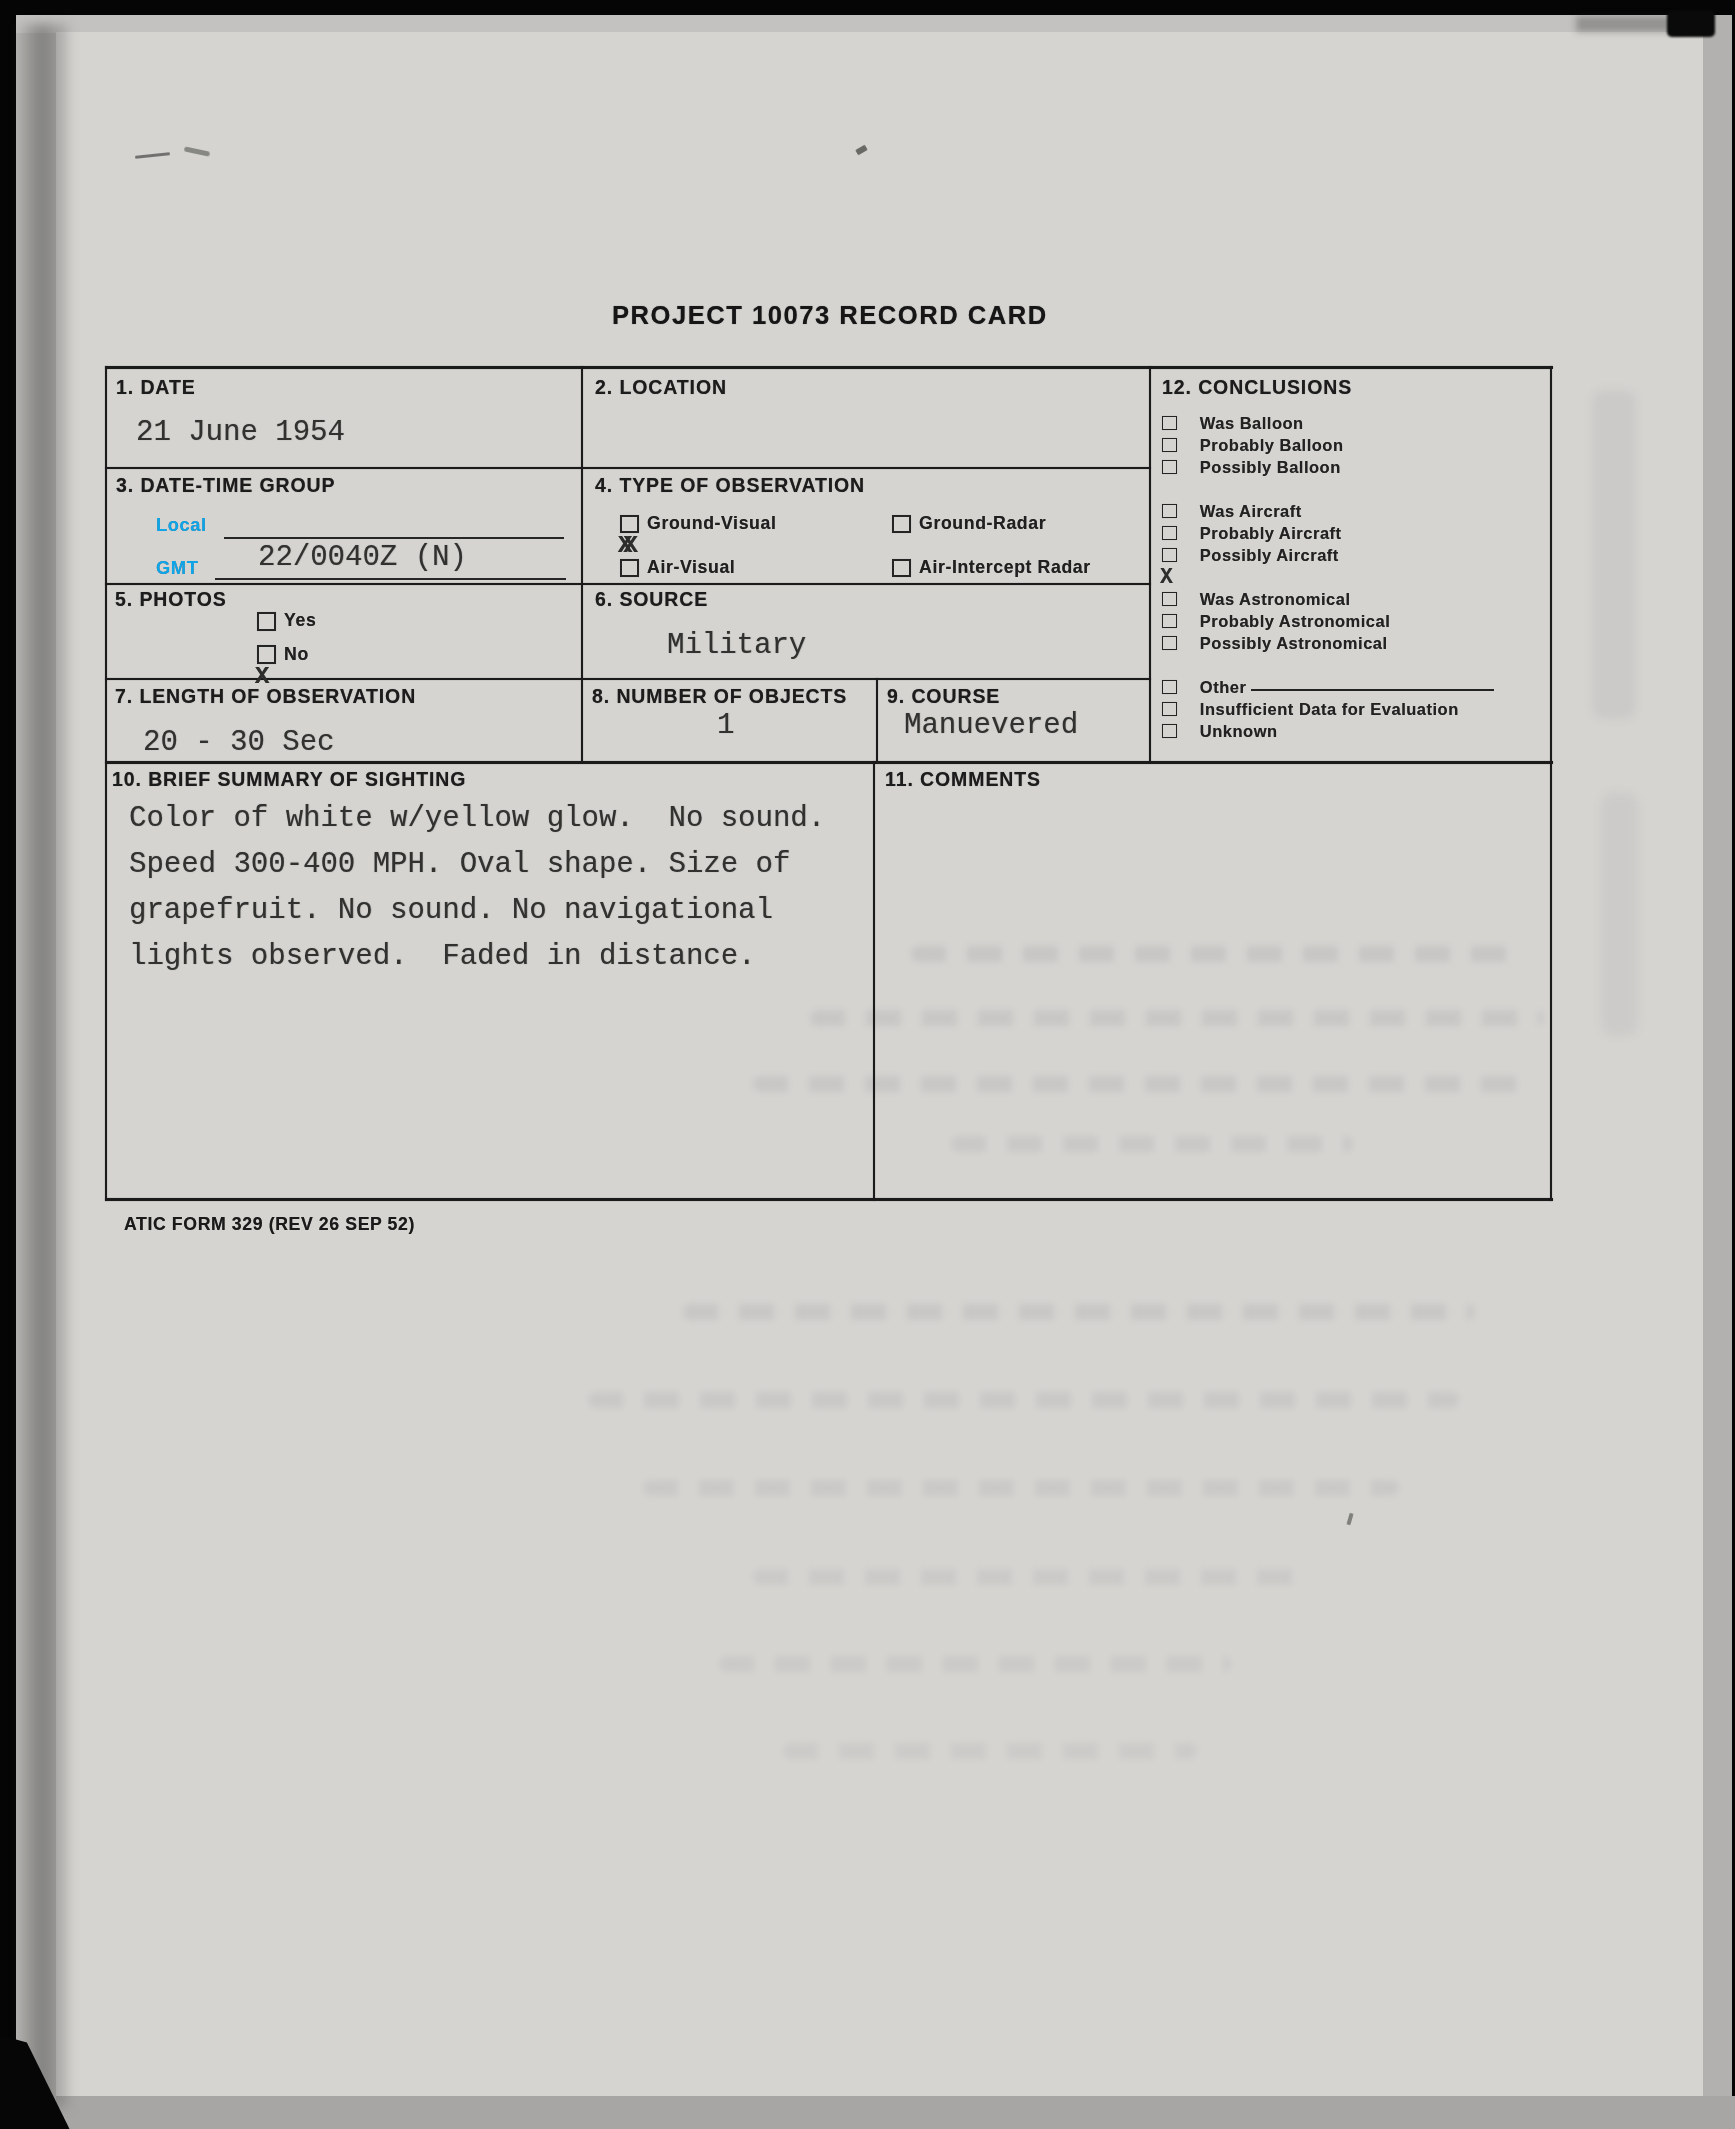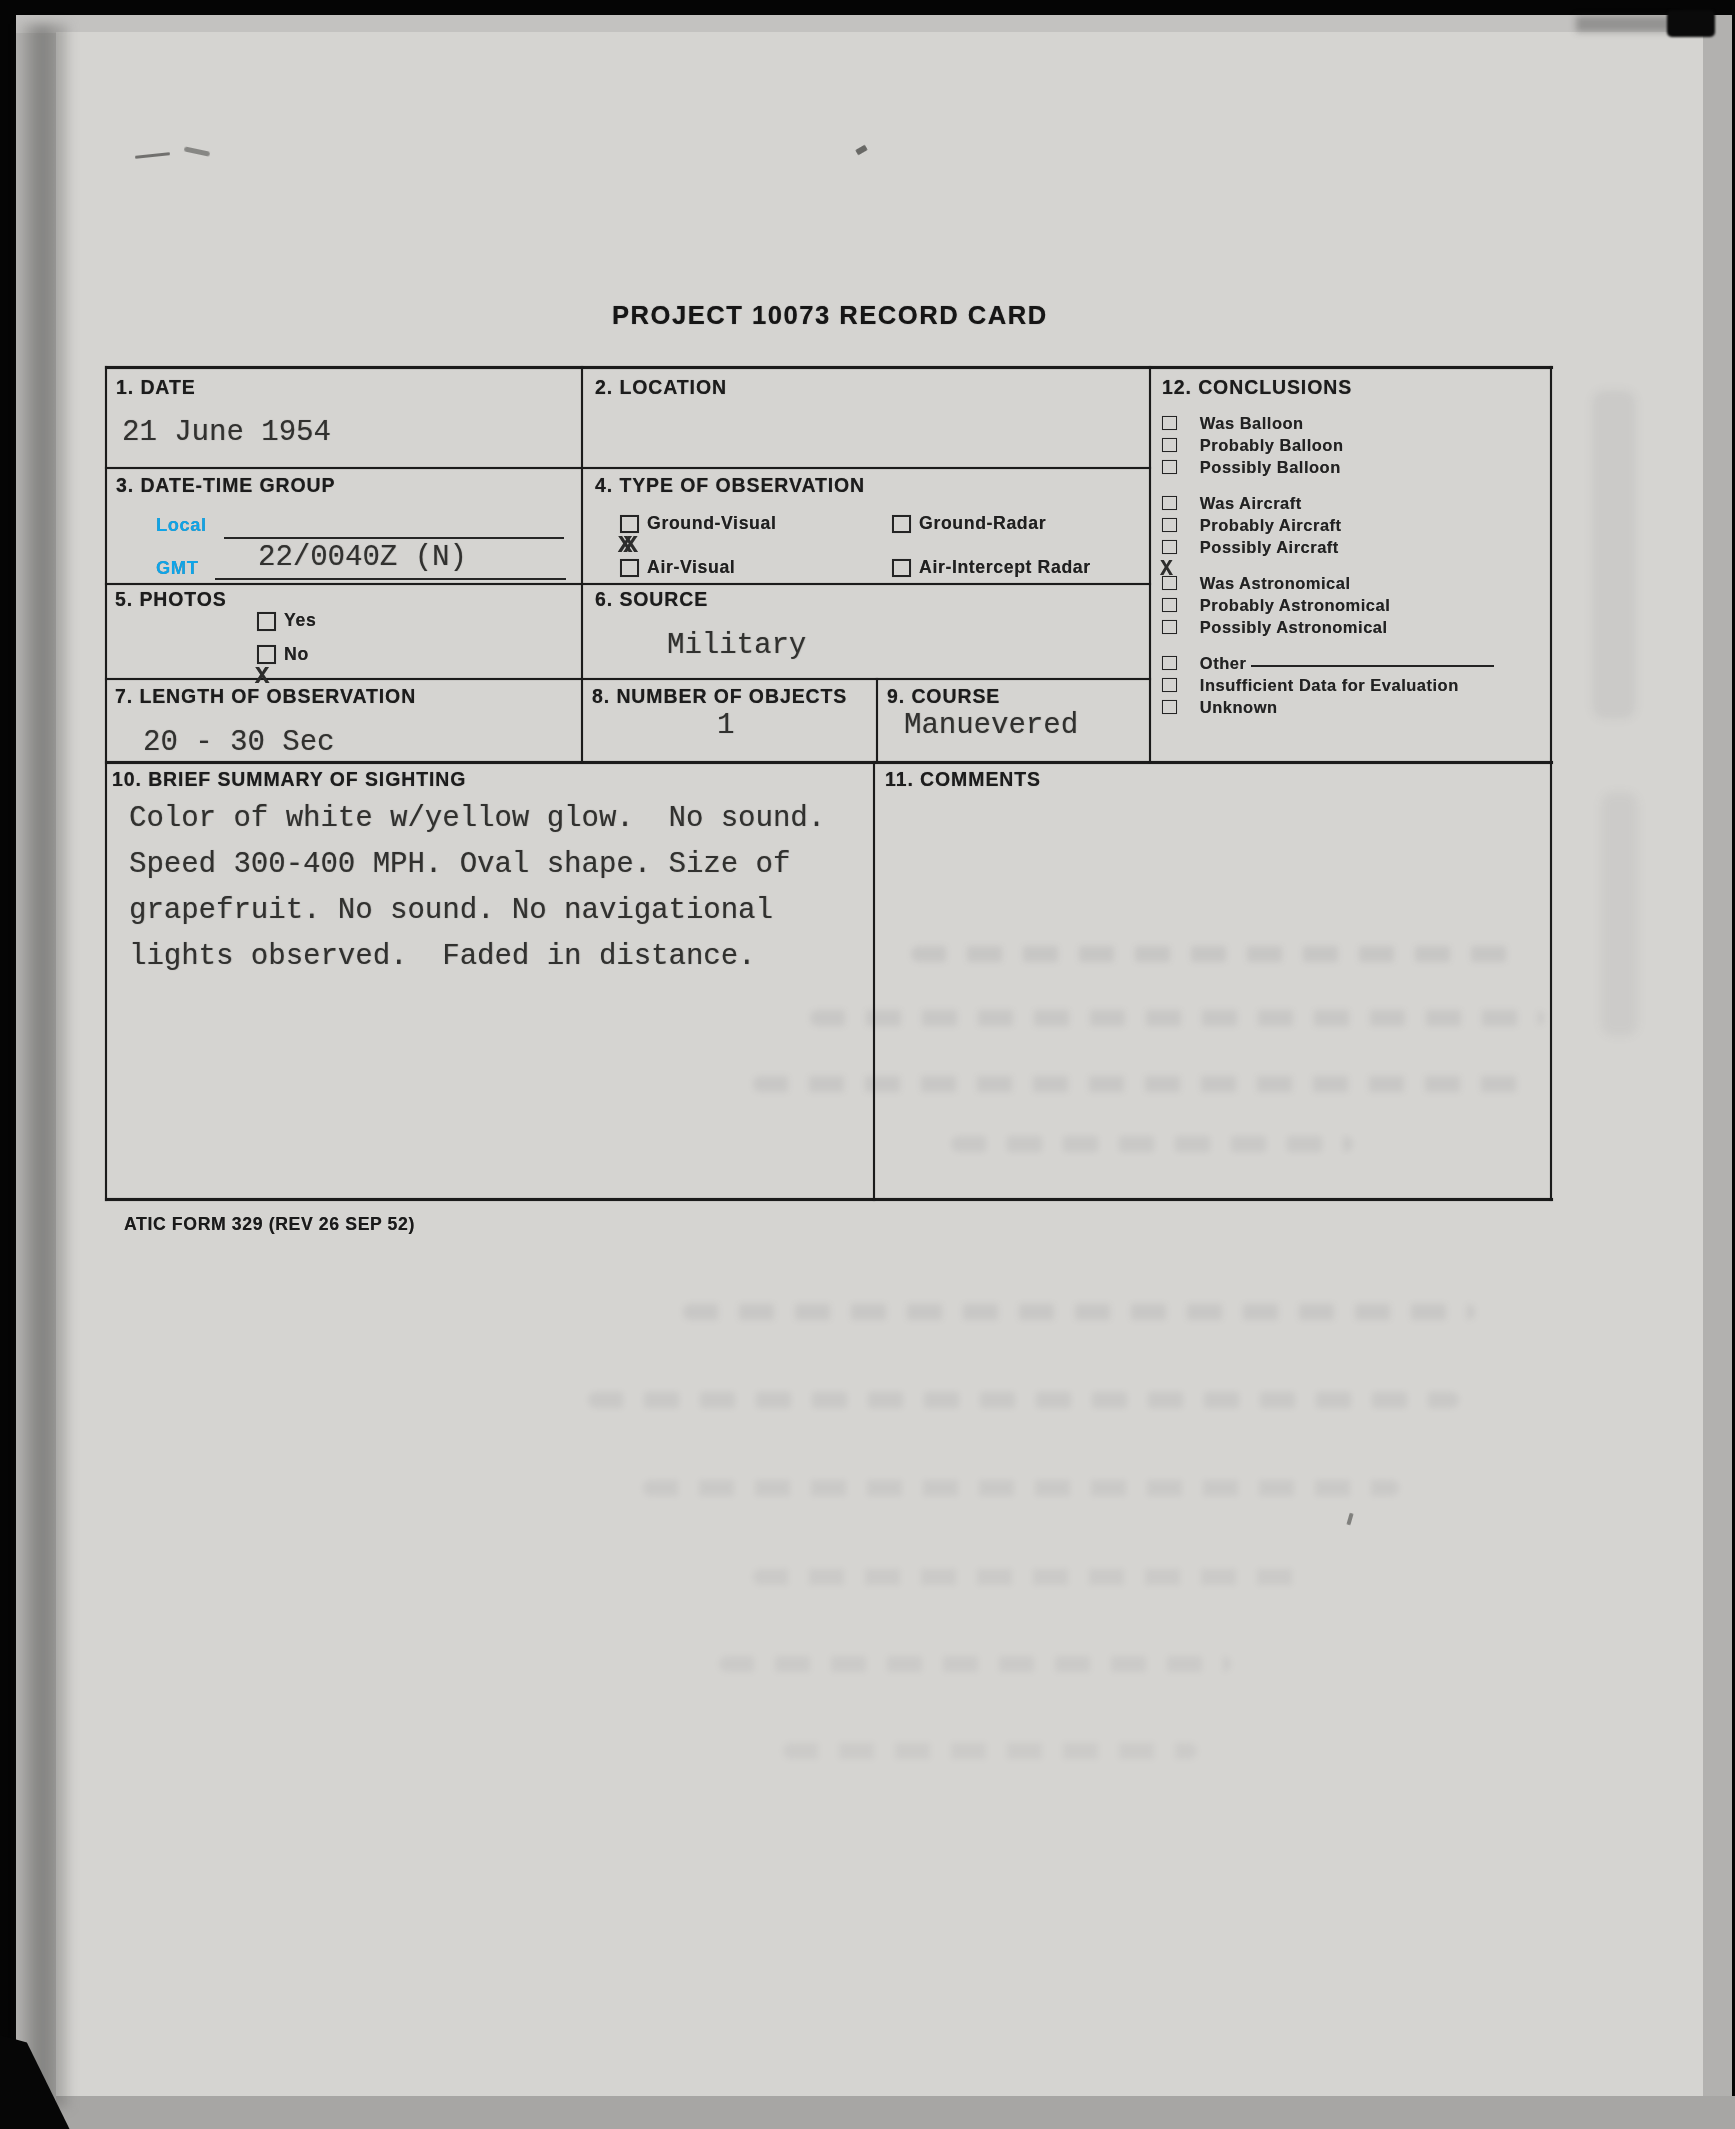--- a/index.html
+++ b/index.html
@@ -45,21 +45,21 @@
   .opt-label{font:700 17.7px/1 "Liberation Sans",sans-serif;letter-spacing:0.6px;color:#202020;
     text-shadow:0 0 0.6px rgba(30,30,30,.55);white-space:nowrap;}
   .photos-stack{position:absolute;left:257px;top:612px;display:flex;flex-direction:column;gap:14.6px;}
   
   .dtg-sub{position:absolute;font:700 18.3px/1 "Liberation Sans",sans-serif;letter-spacing:0.6px;color:#0ea5e9;
     text-shadow:0 0 0.6px rgba(30,30,30,.55);}
   .rule{position:absolute;height:1.8px;background:#262626;box-shadow:0 0 0.6px rgba(0,0,0,.5);}
   
   .concl-list{position:absolute;left:1162px;top:412px;width:390px;display:flex;flex-direction:column;}
   .cl-row{display:flex;align-items:center;gap:23px;height:22px;}
-  .cl-row.gap{margin-top:14px;}
+  .cl-row.gap{margin-top:22px;}
   .cl-label{font:700 16.5px/1 "Liberation Sans",sans-serif;letter-spacing:0.5px;color:#222;
     text-shadow:0 0 0.6px rgba(30,30,30,.5);white-space:nowrap;}
   .cl-row.with-underline .cl-label::after{content:"";display:inline-block;width:243px;height:1.8px;
     background:#232323;margin-left:4.9px;vertical-align:1.8px;}
   
   .summary-lines{position:absolute;left:129px;top:802px;display:flex;flex-direction:column;}
   .sum-line{position:static;height:46px;}
   
   .bleed{position:absolute;height:16px;border-radius:8px;filter:blur(3px);
     background:repeating-linear-gradient(90deg,rgba(88,88,98,.20) 0 35px,rgba(88,88,98,0) 35px 56px);}
@@ -108,21 +108,21 @@
   <div class="hline" style="left:105px;top:761px;width:1448px;height:3px"></div>
   <div class="hline" style="left:105px;top:1198px;width:1448px;height:3px"></div>
   <div class="vline" style="left:105px;top:366px;width:2.4px;height:835px"></div>
   <div class="vline" style="left:1550px;top:366px;width:2.4px;height:835px"></div>
   <div class="vline" style="left:581px;top:366px;width:2.4px;height:397px"></div>
   <div class="vline" style="left:1149px;top:366px;width:2.4px;height:397px"></div>
   <div class="vline" style="left:876px;top:678px;width:2.4px;height:85px"></div>
   <div class="vline" style="left:873px;top:761px;width:2.4px;height:440px"></div>
 
   <div class="plabel" style="left:116px;top:377px">1. DATE</div>
-  <div class="typed" style="left:122px;top:416px">21 June 1954</div>
+  <div class="typed" style="left:136px;top:416px">21 June 1954</div>
 
   <div class="plabel" style="left:595px;top:377px">2. LOCATION</div>
 
   <div class="plabel" style="left:116px;top:475px">3. DATE-TIME GROUP</div>
   <div class="dtg-sub" style="left:156px;top:516px">Local</div>
   <div class="rule" style="left:224px;top:537px;width:340px"></div>
   <div class="typed" style="left:262px;top:506px"></div>
   <div class="dtg-sub" style="left:156px;top:559px">GMT</div>
   <div class="rule" style="left:215px;top:578px;width:351px"></div>
   <div class="typed" style="left:258px;top:541px">22/0040Z (N)</div>

